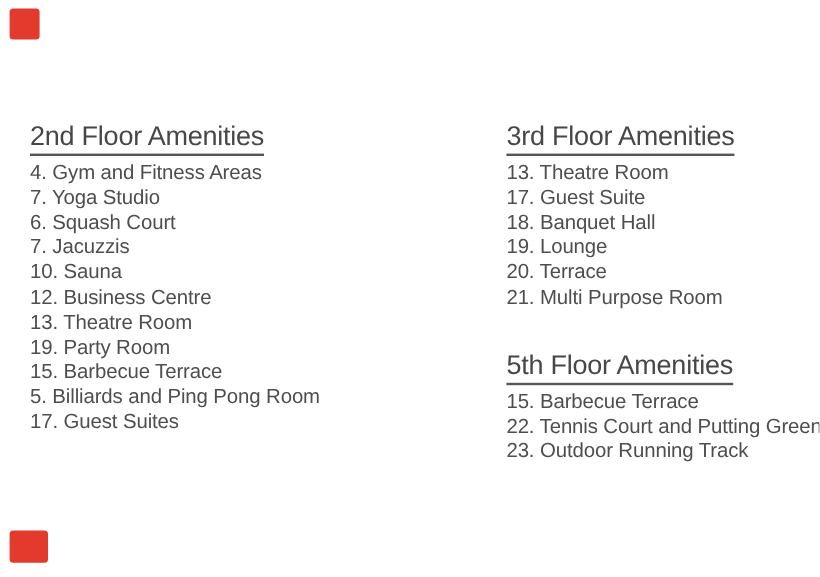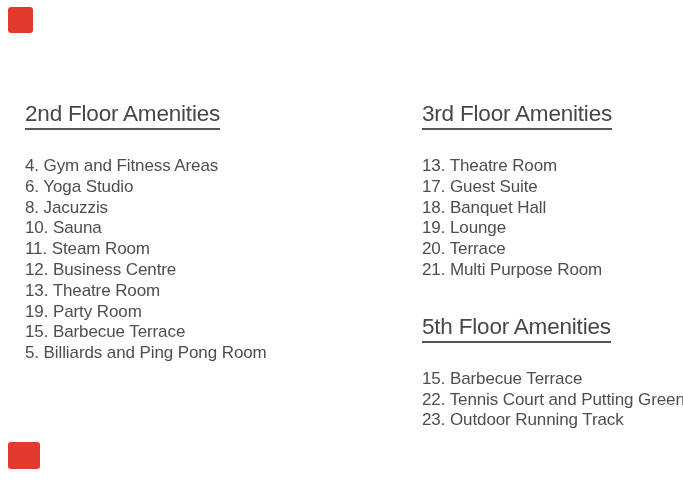--- a/index.html
+++ b/index.html
@@ -24,21 +24,21 @@
     color: #474747;
   }
   h2.sec-title .underlined {
     display: inline-block;
     padding-bottom: 1px;
     border-bottom: 2px solid #555555;
   }
   h2.sec-title.second { margin-top: 33px; }
   ul.amenity-list {
     list-style: none;
-    margin: 26px 0 0 0;
+    margin: 4px 0 0 0;
     padding: 0;
   }
   ul.amenity-list li {
     font-size: 17px;
     line-height: 20.8px;
     letter-spacing: -0.1px;
     color: #4e4e4e;
     white-space: nowrap;
   }
   .red-mark {
@@ -54,29 +54,30 @@
 
 <div class="canvas">
 
   <div class="red-mark tl"></div>
   <div class="red-mark bl"></div>
 
   <div class="col col-left">
     <h2 class="sec-title"><span class="underlined">2nd Floor Amenities</span></h2>
     <ul class="amenity-list">
       <li>4. Gym and Fitness Areas</li>
-      <li>6. Yoga Studio</li>
-      <li>8. Jacuzzis</li>
+      <li>7. Yoga Studio</li>
+      <li>6. Squash Court</li>
+      <li>7. Jacuzzis</li>
       <li>10. Sauna</li>
-      <li>11. Steam Room</li>
       <li>12. Business Centre</li>
       <li>13. Theatre Room</li>
       <li>19. Party Room</li>
       <li>15. Barbecue Terrace</li>
       <li>5. Billiards and Ping Pong Room</li>
+      <li>17. Guest Suites</li>
     </ul>
   </div>
 
   <div class="col col-right">
     <div>
       <h2 class="sec-title"><span class="underlined">3rd Floor Amenities</span></h2>
       <ul class="amenity-list">
         <li>13. Theatre Room</li>
         <li>17. Guest Suite</li>
         <li>18. Banquet Hall</li>

